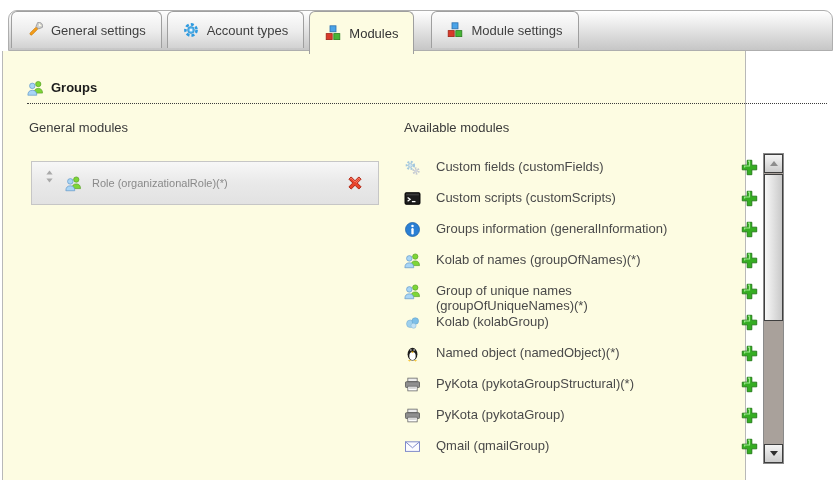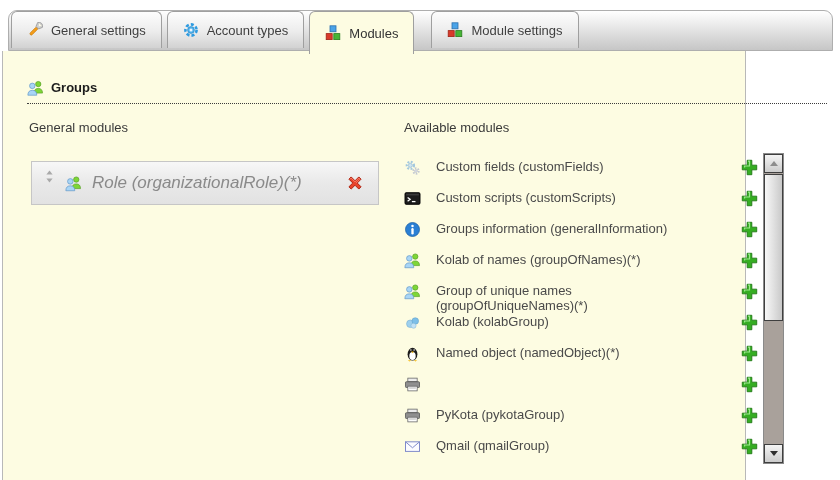--- a/index.html
+++ b/index.html
@@ -43,21 +43,21 @@
   .col-label{position:absolute;font-size:13px;color:#3a3a3a;top:69px;}
   .col-label.sel{left:26px;}
   .col-label.avail{left:401px;}
   
   .selected-box{
     position:absolute;left:28px;top:110px;width:348px;height:44px;box-sizing:border-box;
     border:1px solid #c6c6c6;
     background:linear-gradient(#f7f7f7 0%,#e9e9e9 50%,#e2e2e2 100%);
     display:flex;align-items:center;gap:10px;padding:0 14px 0 12px;
   }
-  .selected-box .mod-label{flex:1;font-size:17px;color:#8a8a8a;font-style:italic;}
+  .selected-box .mod-label{flex:1;font-size:11px;color:#8a8a8a;}
   .drag-handle{cursor:move;display:flex;align-items:flex-start;height:26px;}
   
   .available-list{
     position:absolute;left:401px;top:108px;width:354px;
     display:flex;flex-direction:column;
   }
   .mod-row{display:flex;align-items:flex-start;gap:15px;min-height:31px;}
   .mod-row .mod-label{
     font-size:13px;color:#4a4a4a;line-height:15px;max-width:265px;
   }
@@ -304,20 +304,21 @@
 
     <div class="mod-row">
       <span class="icon16">
         <svg width="17" height="17" viewBox="0 0 16 16">
           <rect x="3.6" y="2" width="8.8" height="3.4" fill="#ececec" stroke="#5f5f5f" stroke-width="0.7"></rect>
           <rect x="1.4" y="5.4" width="13.2" height="5.4" rx="0.8" fill="#8f8f8f" stroke="#4d4d4d" stroke-width="0.7"></rect>
           <rect x="3.6" y="9.6" width="8.8" height="4.4" fill="#fdfdfd" stroke="#5f5f5f" stroke-width="0.7"></rect>
           <line x1="4.8" y1="11.3" x2="11.2" y2="11.3" stroke="#9a9a9a" stroke-width="0.7"></line>
         </svg>
       </span>
+      <span class="mod-label">PyKota (pykotaGroupStructural)(*)</span>
       <span class="add-btn">
         <svg width="17" height="17" viewBox="0 0 16 16">
           <path d="M5.8 1.2 h4.4 v4.6 h4.6 v4.4 h-4.6 v4.6 h-4.4 v-4.6 h-4.6 v-4.4 h4.6 z" fill="#35ad22" stroke="#1c7410" stroke-width="0.8"></path>
           <path d="M6.6 2 h1.4 v4.6 h-4.6 v1.4" fill="none" stroke="#9dea8d" stroke-width="1.1"></path>
         </svg>
       </span>
     </div>
 
     <div class="mod-row">
       <span class="icon16">

